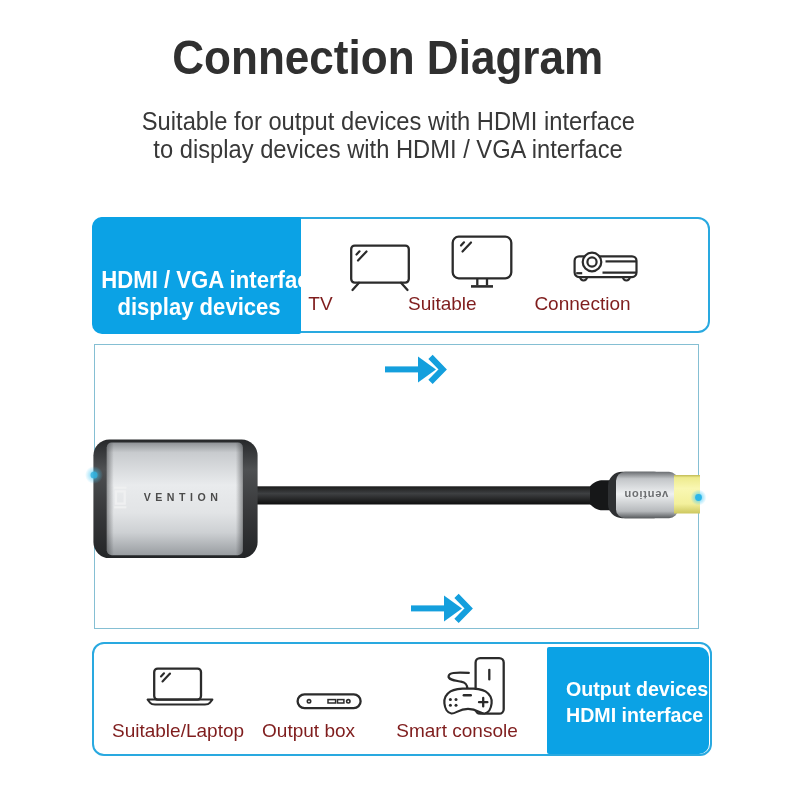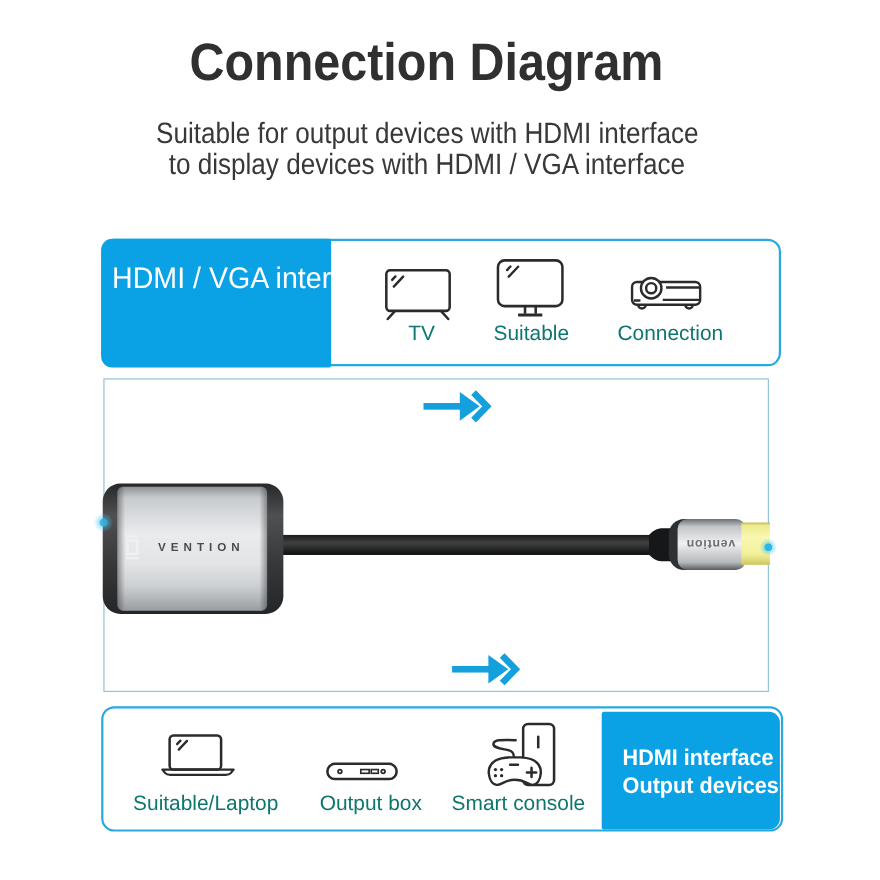--- a/index.html
+++ b/index.html
@@ -3,34 +3,35 @@
 <meta charset="utf-8">
 <style>
 html,body{margin:0;padding:0}
 body{width:800px;height:800px;background:#ffffff;font-family:"Liberation Sans",sans-serif;position:relative;overflow:hidden}
 .abs{position:absolute}
 .sx{display:inline-block;transform-origin:center center}
 .sxl{display:inline-block;transform-origin:left center}
 .title{left:-12px;top:34px;width:800px;text-align:center;font-weight:bold;font-size:48px;line-height:48px;color:#303030;white-space:nowrap}
 .sub{left:-12px;top:108px;width:800px;text-align:center;font-size:26.7px;line-height:27.5px;color:#383838;white-space:nowrap}
 .boxtop{left:92px;top:217px;width:618px;height:116px;border:2px solid #29a9e0;border-radius:12px;box-sizing:border-box;background:#fff}
-.lbltop{left:92px;top:217px;width:209px;height:116.5px;background:#0ba2e5;border-radius:10px 2px 2px 10px;color:#fff;font-weight:normal;font-size:27px;line-height:27px;text-align:center;padding-top:23px;box-sizing:border-box;white-space:nowrap}
-.iclabel{font-size:19px;line-height:19px;color:#0f766e;text-align:center;white-space:nowrap}
+.lbltop{left:92px;top:217px;width:209px;height:116.5px;background:#0ba2e5;border-radius:10px 2px 2px 10px;color:#fff;font-weight:bold;font-size:23px;line-height:27px;text-align:center;padding-top:50px;box-sizing:border-box;white-space:nowrap}
+.iclabel{font-size:19px;line-height:19px;color:#7f1d1d;text-align:left;white-space:nowrap}
 .boxmid{left:94px;top:344px;width:605px;height:285px;border:1px solid #85bfd3;box-sizing:border-box;background:#fff}
 .boxbot{left:92px;top:642px;width:620px;height:114px;border:2px solid #29a9e0;border-radius:12px;box-sizing:border-box;background:#fff}
 .lblbot{left:547px;top:647px;width:162px;height:107px;background:#0ba2e5;border-radius:2px 10px 10px 2px;color:#fff;font-weight:bold;font-size:20.6px;line-height:26.3px;padding:29px 0 0 18.5px;box-sizing:border-box;white-space:nowrap}
 </style>
 </head>
 <body>
 <div class="abs title"><span class="sx" style="transform:scaleX(0.918)">Connection Diagram</span></div>
 <div class="abs sub"><span class="sx" style="transform:scaleX(0.889)">Suitable for output devices with HDMI interface</span><br><span class="sx" style="transform:scaleX(0.889)">to display devices with HDMI / VGA interface</span></div>
 
 <div class="abs boxtop"></div>
 <div class="abs lbltop">
     <div><span class="sx" style="transform:scaleX(0.962);margin-left:5px">HDMI / VGA interface</span></div>
+    <div><span class="sx" style="transform:scaleX(0.96);margin-left:5px">display devices</span></div>
   </div>
 
 <svg class="abs" style="left:345px;top:242px" width="70" height="52" viewBox="0 0 70 52">
   <rect x="6.2" y="3.6" width="57.6" height="37" rx="3.5" fill="none" stroke="#2b2b2b" stroke-width="2.3"></rect>
   <path d="M14,40.8 L7.5,48" stroke="#2b2b2b" stroke-width="2.3" stroke-linecap="round" fill="none"></path>
   <path d="M56,40.8 L62.5,48" stroke="#2b2b2b" stroke-width="2.3" stroke-linecap="round" fill="none"></path>
   <path d="M11.5,12.5 L14.5,9.3" stroke="#2b2b2b" stroke-width="2.2" stroke-linecap="round" fill="none"></path>
   <path d="M13,18.5 L21.5,9.5" stroke="#2b2b2b" stroke-width="2.2" stroke-linecap="round" fill="none"></path>
 </svg>
 <div class="abs iclabel" style="left:308.3px;top:294.1px;width:150px">TV</div>
@@ -144,22 +145,22 @@
   <rect x="589" y="45" width="26" height="38.5" fill="url(#tip)"></rect>
 
   <circle cx="613.5" cy="67.5" r="8" fill="url(#glow)"></circle>
   <circle cx="613.5" cy="67.5" r="3.4" fill="#2cb7e8"></circle>
   <circle cx="9" cy="45" r="9" fill="url(#glow)" opacity="0.85"></circle>
   <circle cx="9" cy="45" r="3.5" fill="#2fb0dd" opacity="0.8"></circle>
 </svg>
 
 <div class="abs boxbot"></div>
 <div class="abs lblbot">
+    <div><span class="sxl" style="transform:scaleX(0.955)">Output devices</span></div>
     <div><span class="sxl" style="transform:scaleX(0.952)">HDMI interface</span></div>
-    <div><span class="sxl" style="transform:scaleX(0.955)">Output devices</span></div>
   </div>
 
 <svg class="abs" style="left:145px;top:665px" width="70" height="42" viewBox="0 0 70 42">
   <rect x="9.2" y="3.6" width="46.8" height="31" rx="3.5" fill="none" stroke="#2b2b2b" stroke-width="2.3"></rect>
   <path d="M2.6,34.6 L67.4,34.6 L64.8,37.8 Q63.5,39.4 60,39.4 L10,39.4 Q6.5,39.4 5.2,37.8 Z" fill="none" stroke="#2b2b2b" stroke-width="2" stroke-linejoin="round"></path>
   <path d="M16,11.5 L19,8.3" stroke="#2b2b2b" stroke-width="2.1" stroke-linecap="round" fill="none"></path>
   <path d="M17.5,16.5 L25,8.5" stroke="#2b2b2b" stroke-width="2.1" stroke-linecap="round" fill="none"></path>
 </svg>
 <div class="abs iclabel" style="left:112px;top:720.7px;width:150px">Suitable/Laptop</div>
 

